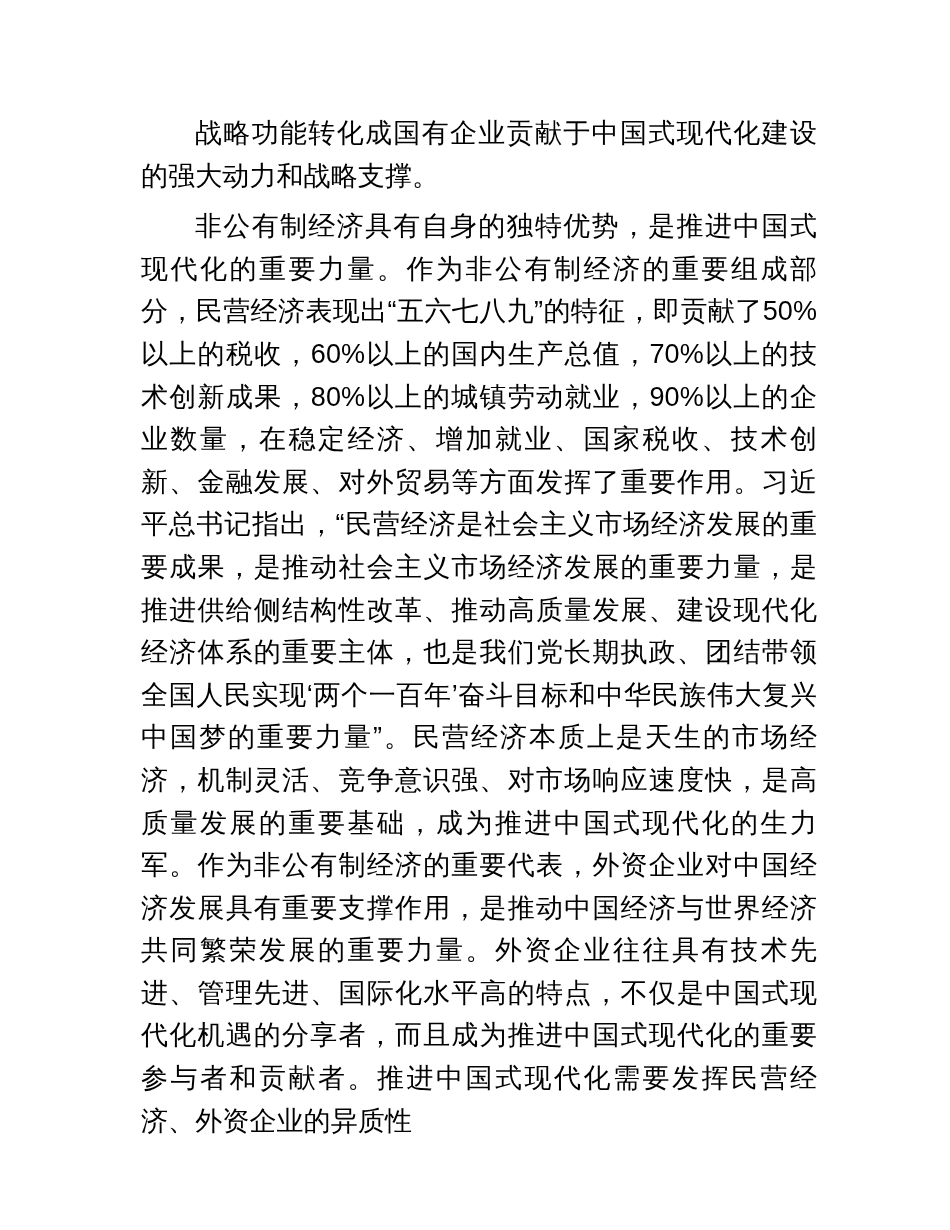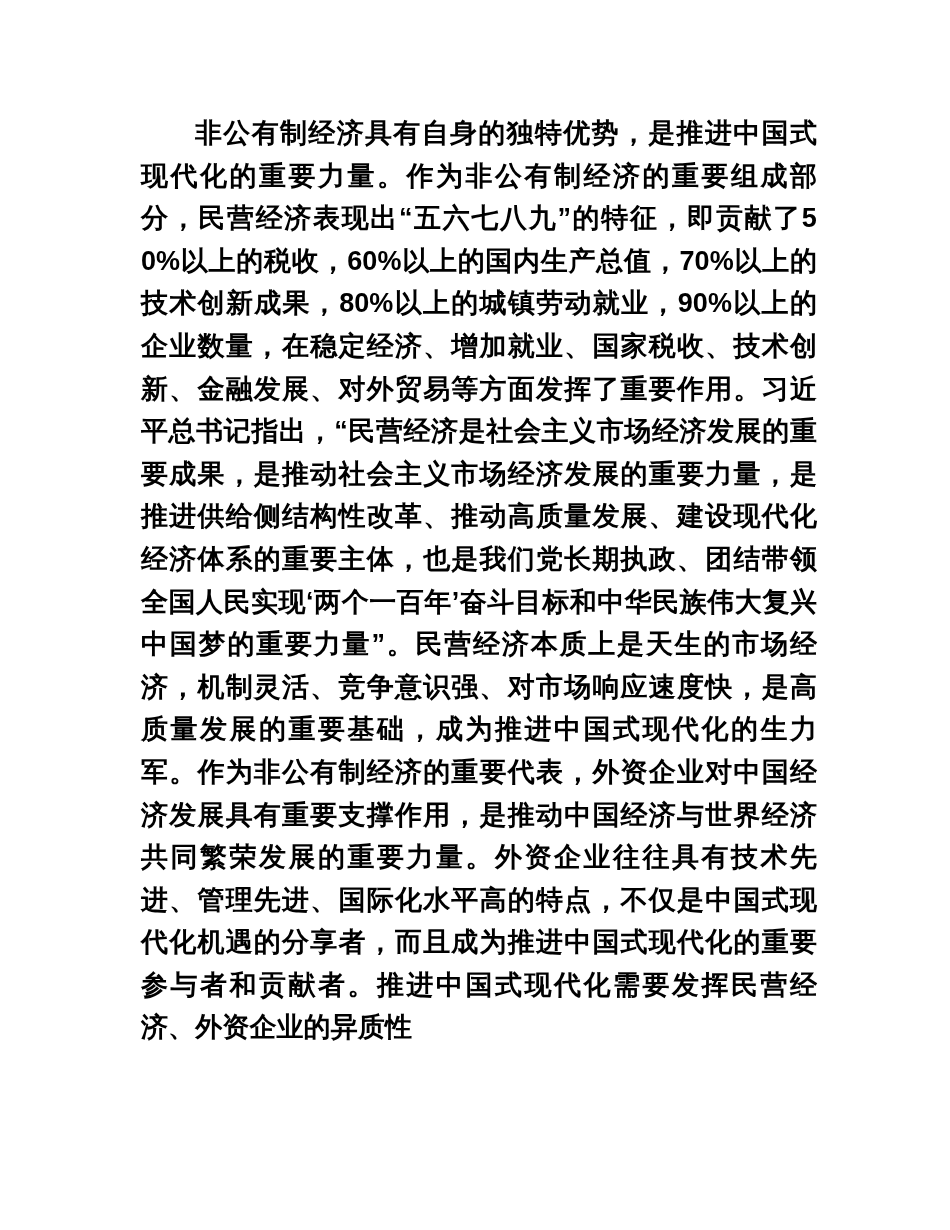--- a/index.html
+++ b/index.html
@@ -30,23 +30,23 @@
     color: #000000;
     text-align: justify;
     text-justify: inter-character;
     text-indent: 54px;
     letter-spacing: 0.1px;
     word-break: break-all;
     -webkit-font-smoothing: antialiased;
   }
   .doc-paragraph:last-child {
     margin-bottom: 0;
-    font-weight: bold;
   }
 </style>
 </head>
 <body>
 
 <div class="page">
   <div class="text-column">
+    <p class="doc-paragraph">战略功能转化成国有企业贡献于中国式现代化建设的强大动力和战略支撑。</p>
     <p class="doc-paragraph">非公有制经济具有自身的独特优势，是推进中国式现代化的重要力量。作为非公有制经济的重要组成部分，民营经济表现出“五六七八九”的特征，即贡献了50%以上的税收，60%以上的国内生产总值，70%以上的技术创新成果，80%以上的城镇劳动就业，90%以上的企业数量，在稳定经济、增加就业、国家税收、技术创新、金融发展、对外贸易等方面发挥了重要作用。习近平总书记指出，“民营经济是社会主义市场经济发展的重要成果，是推动社会主义市场经济发展的重要力量，是推进供给侧结构性改革、推动高质量发展、建设现代化经济体系的重要主体，也是我们党长期执政、团结带领全国人民实现‘两个一百年’奋斗目标和中华民族伟大复兴中国梦的重要力量”。民营经济本质上是天生的市场经济，机制灵活、竞争意识强、对市场响应速度快，是高质量发展的重要基础，成为推进中国式现代化的生力军。作为非公有制经济的重要代表，外资企业对中国经济发展具有重要支撑作用，是推动中国经济与世界经济共同繁荣发展的重要力量。外资企业往往具有技术先进、管理先进、国际化水平高的特点，不仅是中国式现代化机遇的分享者，而且成为推进中国式现代化的重要参与者和贡献者。推进中国式现代化需要发挥民营经济、外资企业的异质性</p>
   </div>
 </div>
 
 </body></html>

